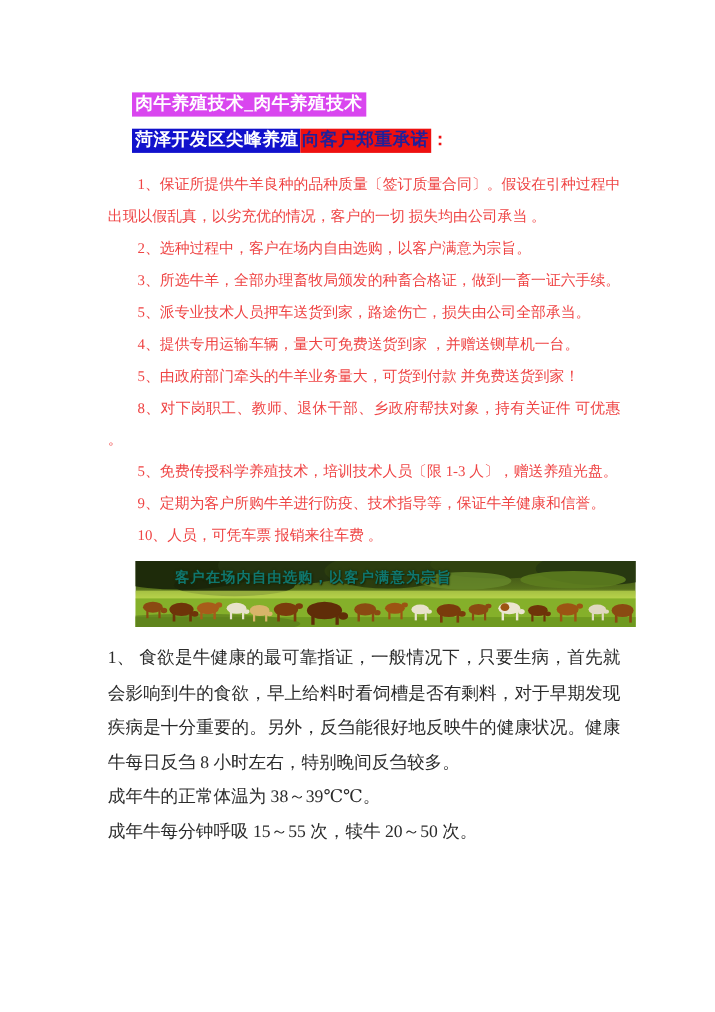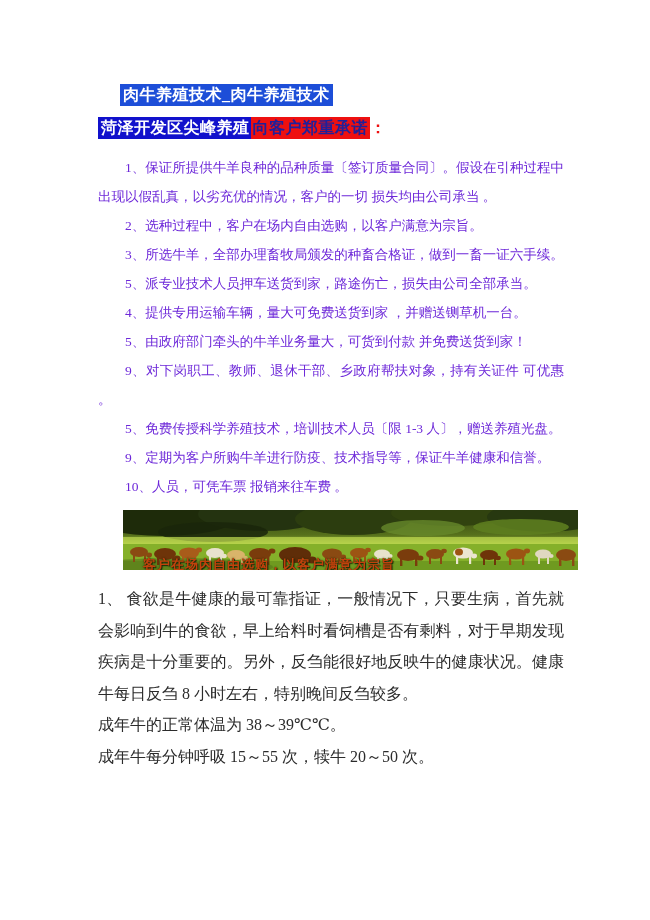--- a/index.html
+++ b/index.html
@@ -9,54 +9,54 @@
     background:#ffffff;
     font-family:"Liberation Serif","DejaVu Serif",serif;
     overflow:hidden;
   }
   .content {
     position:absolute; left:98px; top:84px; width:466px;
   }
   .title-line { margin-left:22px; }
   .title-highlight {
     display:inline-block;
-    background:#1d4ed8; color:#ffffff;
+    background:#d946ef; color:#ffffff;
     font-size:16px; font-weight:bold;
     padding:2px 3px; line-height:18px;
     letter-spacing:0.5px;
   }
-  .subtitle-line { margin-top:11px; white-space:nowrap; }
+  .subtitle-line { margin-left:22px; margin-top:11px; white-space:nowrap; }
   .hl-blue {
     display:inline-block; background:#1111cc; color:#ffffff;
     font-size:16px; font-weight:bold; padding:2px 1px 2px 3px; line-height:18px;
     letter-spacing:0.5px;
   }
   .hl-red {
     display:inline-block; background:#ee1010; color:#20209a;
     font-size:16px; font-weight:bold; padding:2px 2px; line-height:18px;
     letter-spacing:0.5px;
   }
   .red-colon {
     color:#ee1010; font-size:16px; font-weight:bold;
   }
   .promise-list { margin-top:14px; }
   .promise-list p {
     margin:0; text-indent:2em;
     font-size:13.5px; line-height:29px;
-    color:#6d28d9; text-align:justify;
+    color:#ef4444; text-align:justify;
   }
   .photo-wrap {
     position:relative; margin:9px 0 0 25px;
     width:455px; height:60px; overflow:hidden;
   }
   .photo-caption {
-    position:absolute; left:20px; top:6px;
-    color:#c2410c; font-size:13px; font-weight:bold;
+    position:absolute; left:36px; top:6px;
+    color:#0f766e; font-size:13px; font-weight:bold;
     text-shadow:1px 1px 1px #1a2a08, 0 0 2px #1a2a08;
-    white-space:nowrap; letter-spacing:1px;margin-top:40px;
+    white-space:nowrap; letter-spacing:1px;
   }
   .body-text { margin-top:13px; }
   .body-text p {
     margin:0; font-size:16px; line-height:31.5px;
     color:#2b2b2b; text-align:justify;
   }
 </style>
 </head>
 <body>
 
@@ -71,21 +71,21 @@
       <span class="hl-blue">菏泽开发区尖峰养殖</span><span class="hl-red">向客户郑重承诺</span><span class="red-colon">：</span>
     </div>
 
     <div class="promise-list">
       <p>1、保证所提供牛羊良种的品种质量〔签订质量合同〕。假设在引种过程中出现以假乱真，以劣充优的情况，客户的一切 损失均由公司承当 。</p>
       <p>2、选种过程中，客户在场内自由选购，以客户满意为宗旨。</p>
       <p>3、所选牛羊，全部办理畜牧局颁发的种畜合格证，做到一畜一证六手续。</p>
       <p>5、派专业技术人员押车送货到家，路途伤亡，损失由公司全部承当。</p>
       <p>4、提供专用运输车辆，量大可免费送货到家 ，并赠送铡草机一台。</p>
       <p>5、由政府部门牵头的牛羊业务量大，可货到付款 并免费送货到家！</p>
-      <p>9、对下岗职工、教师、退休干部、乡政府帮扶对象，持有关证件 可优惠 。</p>
+      <p>8、对下岗职工、教师、退休干部、乡政府帮扶对象，持有关证件 可优惠 。</p>
       <p>5、免费传授科学养殖技术，培训技术人员〔限 1-3 人〕，赠送养殖光盘。</p>
       <p>9、定期为客户所购牛羊进行防疫、技术指导等，保证牛羊健康和信誉。</p>
       <p>10、人员，可凭车票 报销来往车费 。</p>
     </div>
 
     <div class="photo-wrap">
       <svg width="455" height="60" viewBox="0 0 455 60" aria-hidden="true">
         <defs>
           <linearGradient id="bg" x1="0" y1="0" x2="0" y2="1">
             <stop offset="0" stop-color="#2f3e10"></stop>

